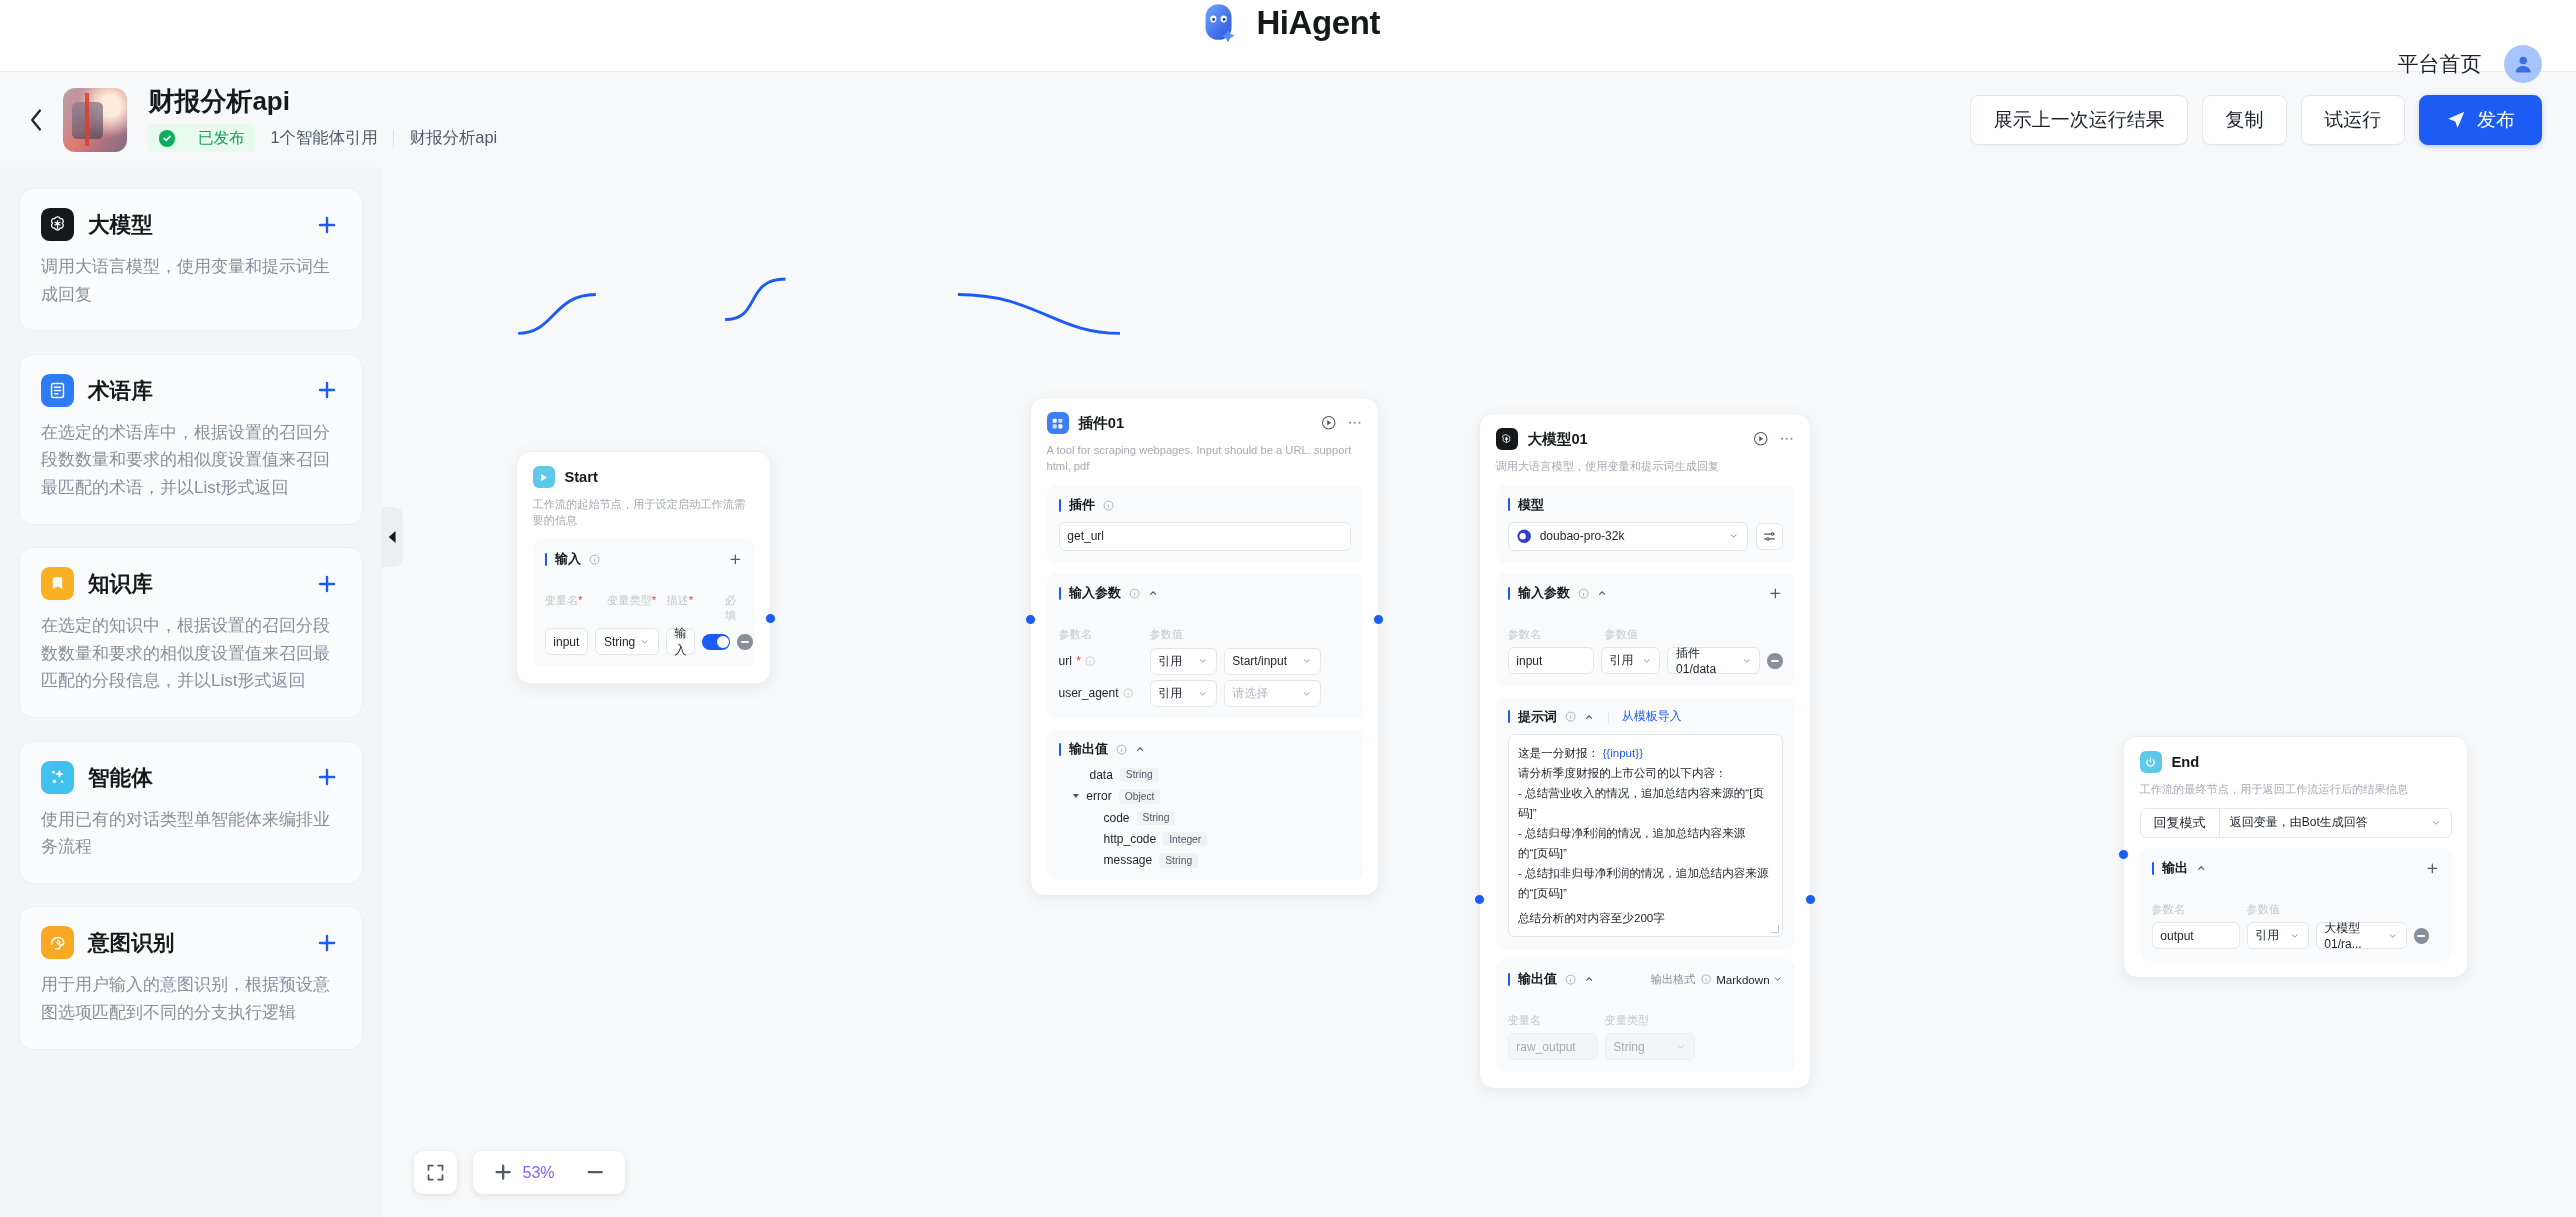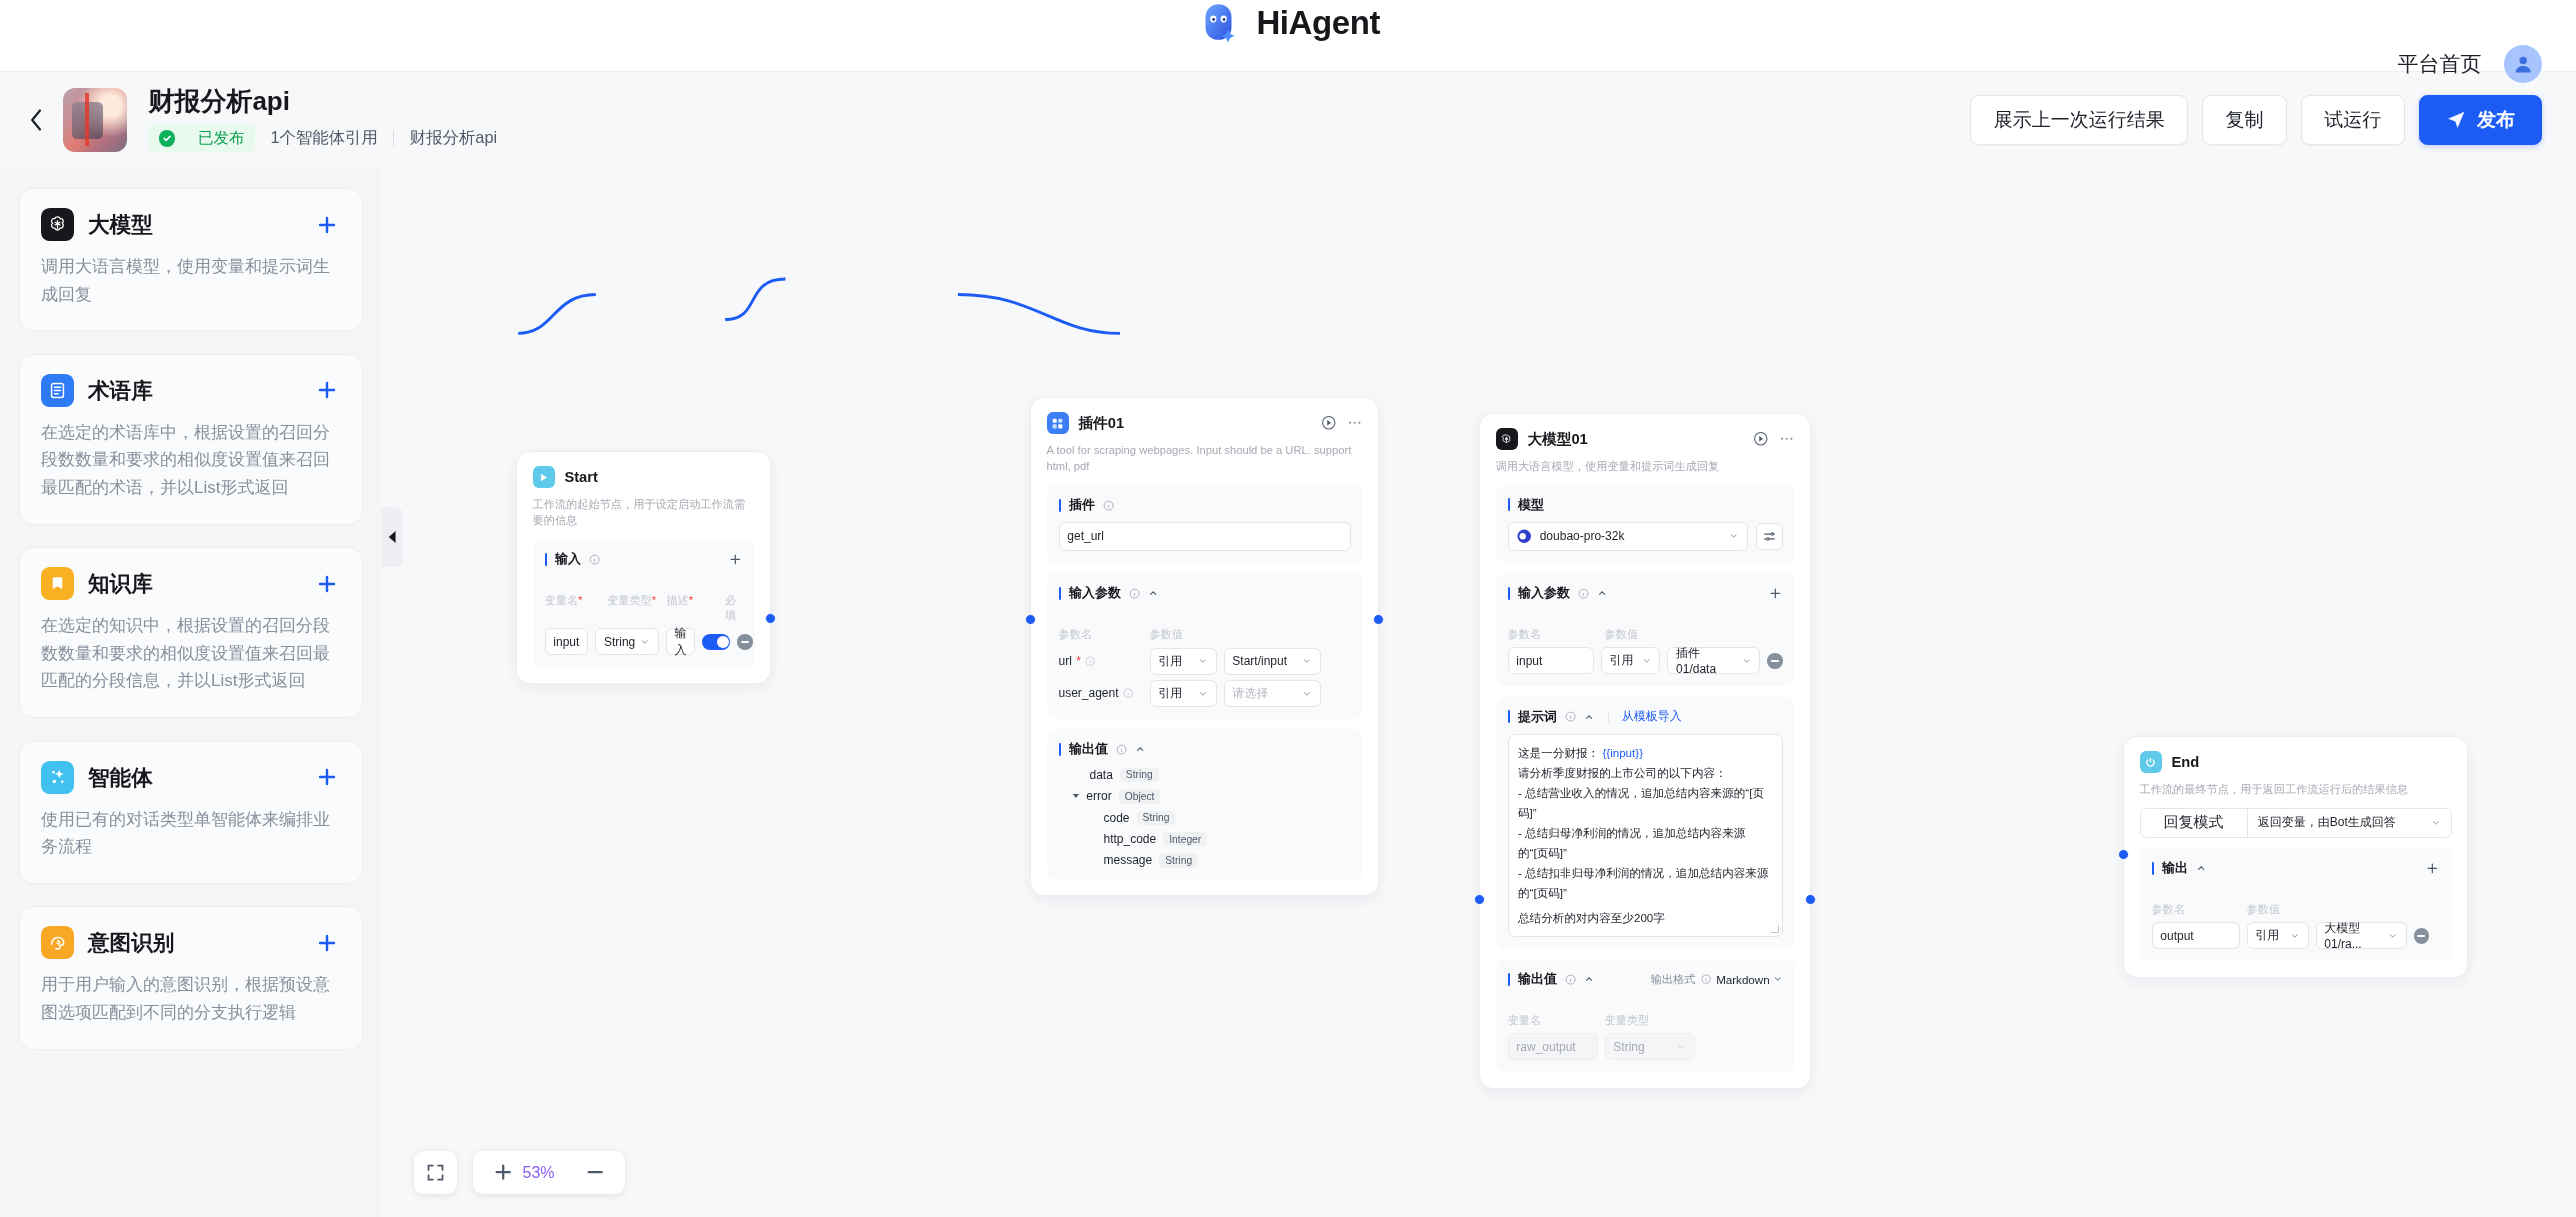--- a/index.html
+++ b/index.html
@@ -64,21 +64,20 @@
   .wf-path{ font-size:16.4px; color:#4e5969;}
   .header-actions{ margin-left:auto; display:flex; align-items:center; gap:14px;}
   .btn{
     height:50px; border-radius:8.6px; background:#fff; border:0.9px solid #e3e5e9;
     font-size:19px; color:#1d2129; padding:0 22.4px; display:flex;align-items:center;
     box-shadow:0 0.9px 1.7px rgba(22,24,28,.04); cursor:pointer; white-space:nowrap;
   }
   .btn-primary{
     background:#1c5cf5; border-color:#1c5cf5; color:#fff; gap:10.3px; padding:0 26px;
     box-shadow:0 1.7px 5.2px rgba(28,92,245,.25);
-    font-weight:bold;
   }
   
   .stage{ position:relative; height:1050px; }
   .sidebar{
     position:absolute; left:0; top:0; width:382px; height:1050px;
     padding:21px 19px 0 19px; overflow:hidden;
   }
   .card{
     background:#fafbfc; border:0.9px solid #eceef1; border-radius:14px;
     padding:19px 21px 22.4px 21px; margin-bottom:22.4px;
@@ -770,21 +769,21 @@
           <svg width="13" height="13" viewBox="0 0 16 16" fill="none" stroke="#fff" stroke-width="1.6" stroke-linecap="round">
             <path d="M8 3v4"></path>
               <path d="M4.7 4.9a4.4 4.4 0 1 0 6.6 0"></path>
             </svg>
         </span>
         <span class="n-title">End</span>
       </div>
       <div class="n-desc">工作流的最终节点，用于返回工作流运行后的结果信息</div>
 
       <div style="display:flex;margin-top:10.3px;border:0.9px solid #e3e5e9;border-radius:7px;overflow:hidden;height:30px">
-        <span style="display:flex;align-items:center;padding:0 23px;font-size:15px;color:#1d2129;border-right:0.9px solid #e3e5e9;background:#fff">回复模式</span>
+        <span style="display:flex;align-items:center;padding:0 13px;font-size:13px;color:#1d2129;border-right:0.9px solid #e3e5e9;background:#fff">回复模式</span>
         <span style="flex:1;display:flex;align-items:center;justify-content:space-between;padding:0 10.3px;font-size:12px;color:#1d2129;background:#fff">
           <span>返回变量，由Bot生成回答</span>
           <span class="chev" style="display:flex">
             <svg width="9.5" height="9.5" viewBox="0 0 16 16" fill="none" stroke="#86909c" stroke-width="1.6" stroke-linecap="round">
                 <path d="M4 6.5l4 3.8 4-3.8"></path>
               </svg>
             </span>
         </span>
       </div>
 

